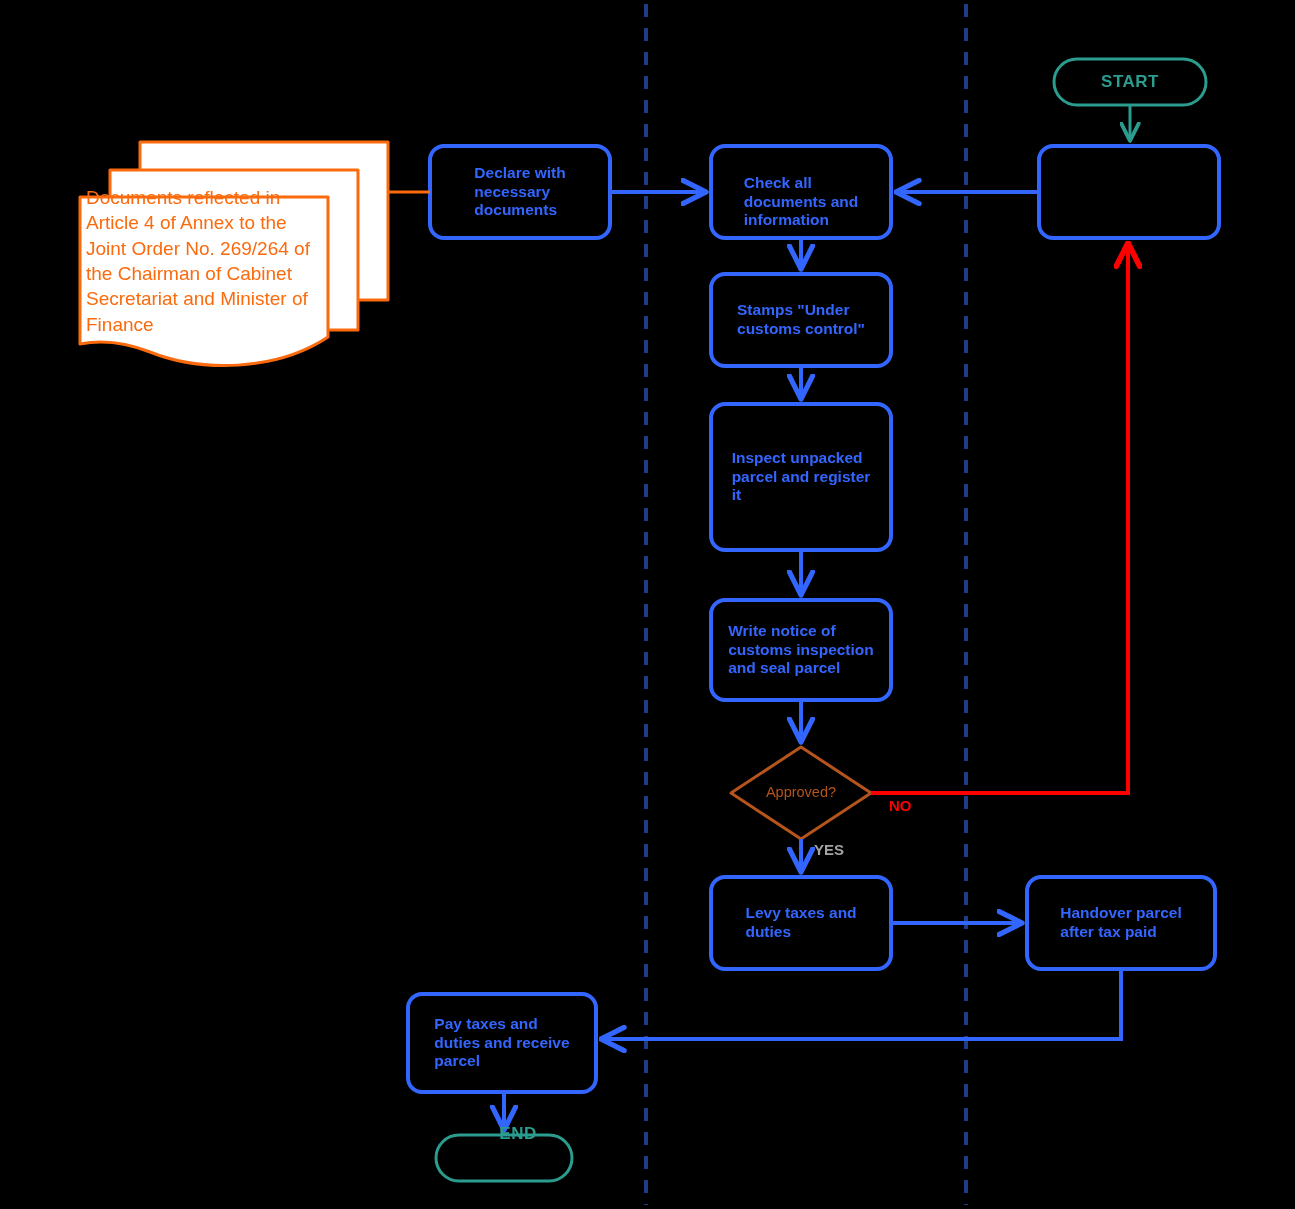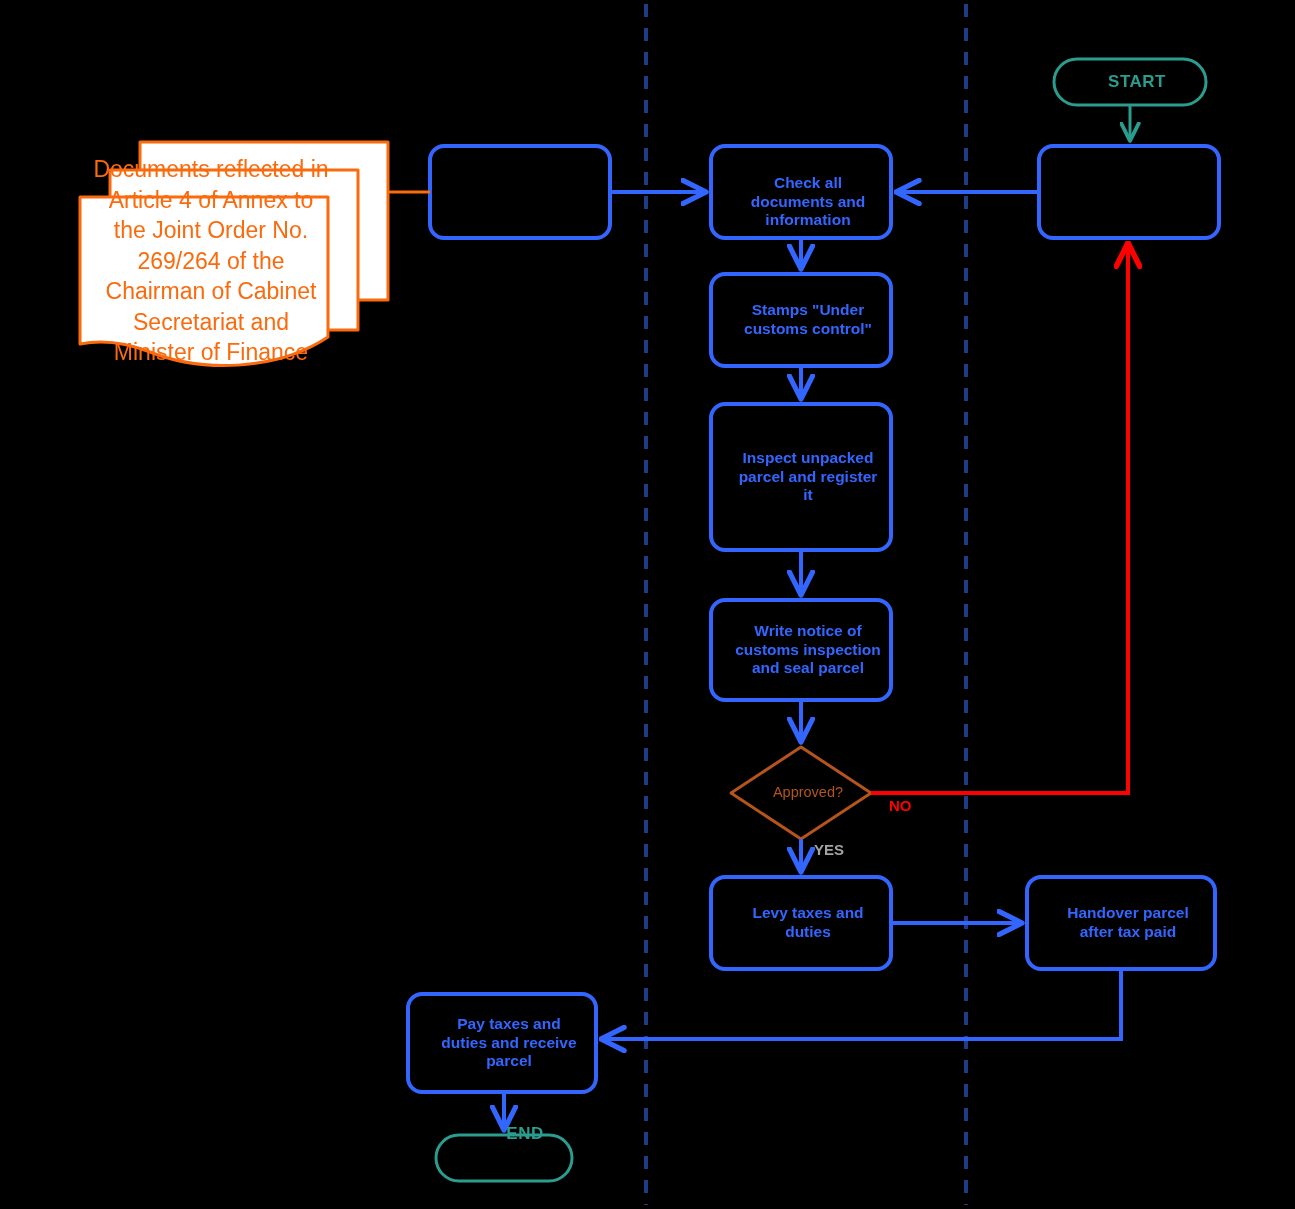--- a/index.html
+++ b/index.html
@@ -21,41 +21,39 @@
     top: 0;
     width: 1295px;
     height: 1209px;
   }
   
   .node-label {
     position: absolute;
     display: flex;
     align-items: center;
     justify-content: center;
-    text-align: center;
     line-height: 1.22;
     pointer-events: none;
     white-space: pre-line;
-    margin-left: 7px;
   }
   .proc-label {
     color: #3366ff;
     font-weight: bold;
     font-size: 15.5px;
   }
   .term-label {
     color: #2a9d8f;
     font-weight: bold;
     font-size: 17px;
     letter-spacing: 0.5px;
   }
   .doc-label {
     color: #fb6a0c;
     font-weight: normal;
-    font-size: 23px;
+    font-size: 19px;
     line-height: 1.33;
   }
   .dec-label {
     color: #b5541b;
     font-weight: normal;
     font-size: 14.5px;
   }
   .edge-label {
     position: absolute;
     font-weight: bold;
@@ -162,20 +160,23 @@
     <path d="M504,1092 V1129" fill="none" stroke="#3366ff" stroke-width="4" marker-end="url(#arrowBlue)"></path>
   </svg>
 
   <div class="node-label term-label" style="left:1054px;top:59px;width:152px;height:46px;">START</div>
 
 
   <div class="node-label proc-label" style="left:711px;top:156px;width:180px;height:92px;">Check all
 documents and
 information</div>
 
+  <div class="node-label proc-label" style="left:430px;top:146px;width:180px;height:92px;">Declare with
+necessary
+documents</div>
 
   <div class="node-label doc-label" style="left:86px;top:197px;width:236px;height:128px;">Documents reflected in Article 4 of Annex to the Joint Order No. 269/264 of the Chairman of Cabinet Secretariat and Minister of Finance</div>
 
   <div class="node-label proc-label" style="left:711px;top:274px;width:180px;height:92px;">Stamps "Under
 customs control"</div>
 
   <div class="node-label proc-label" style="left:711px;top:404px;width:180px;height:146px;">Inspect unpacked
 parcel and register
 it</div>
 

